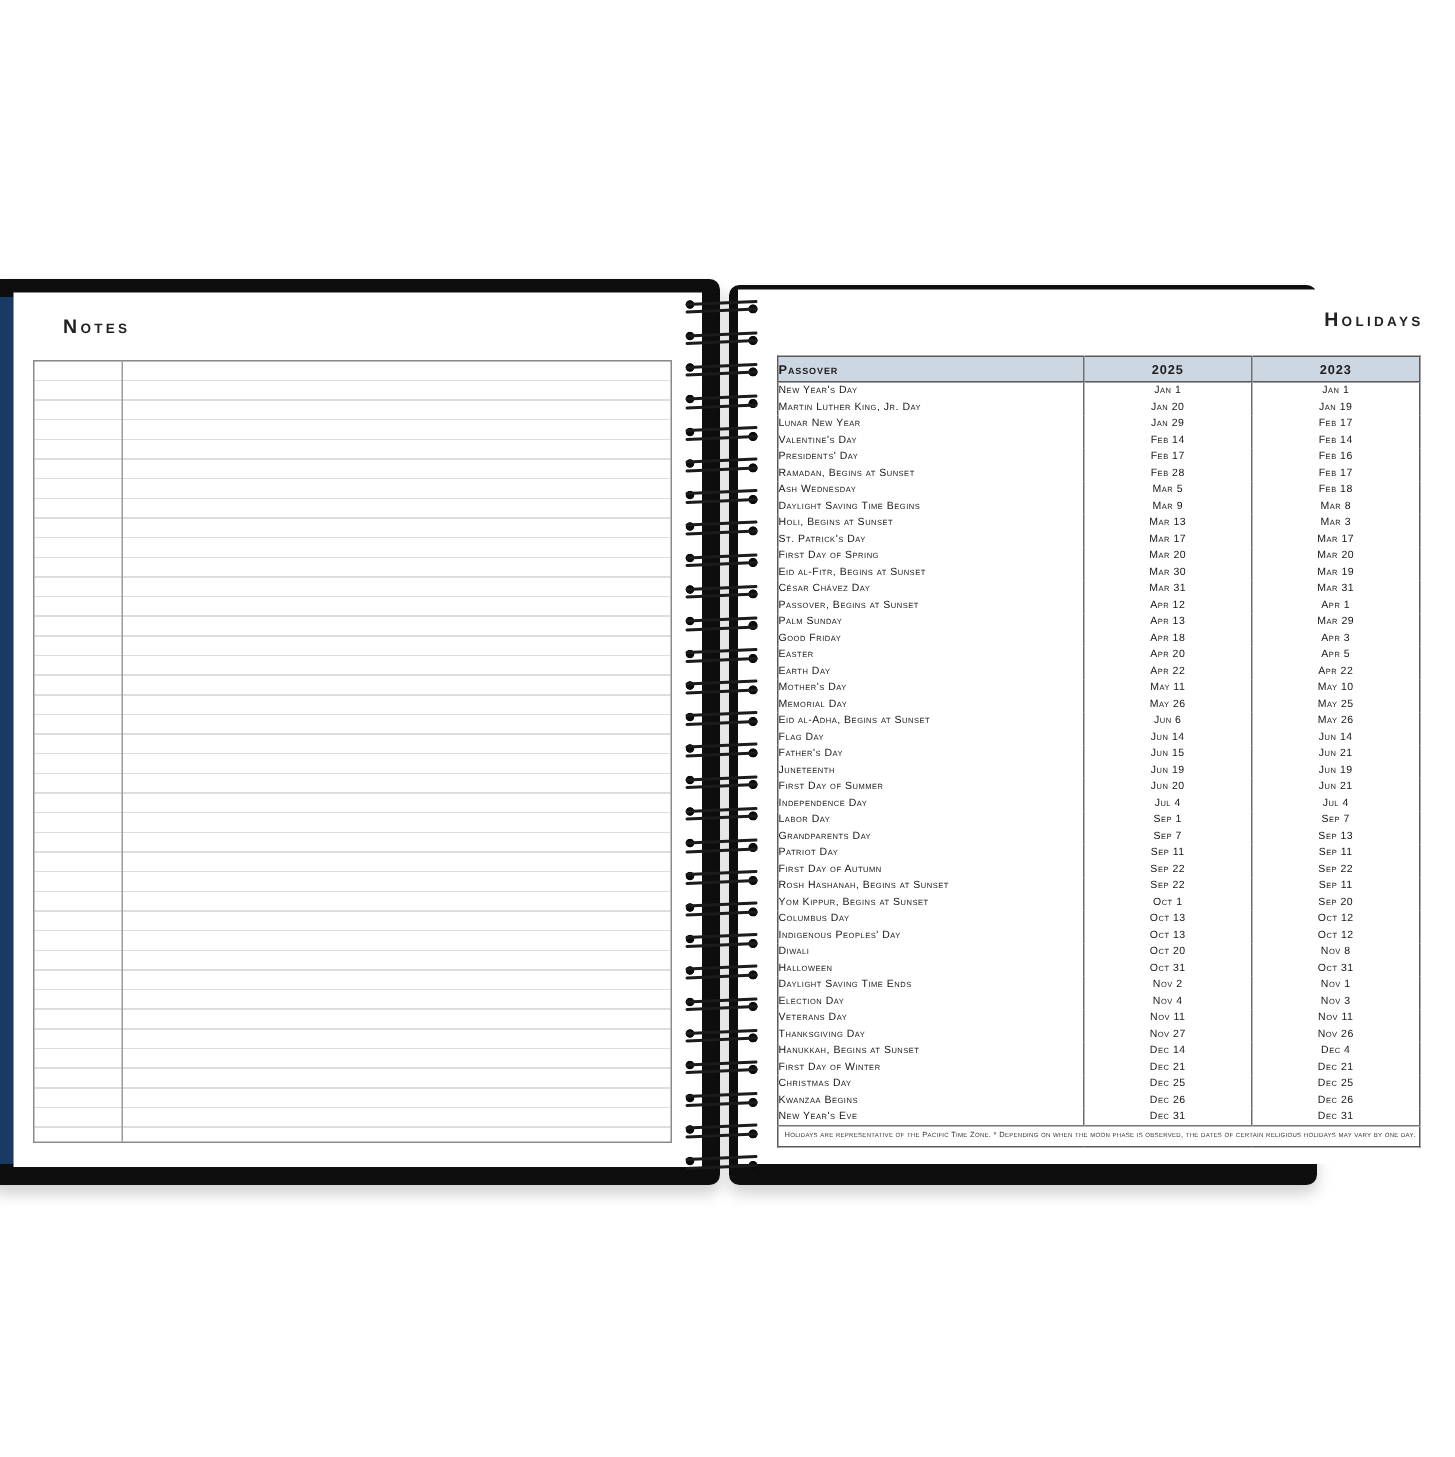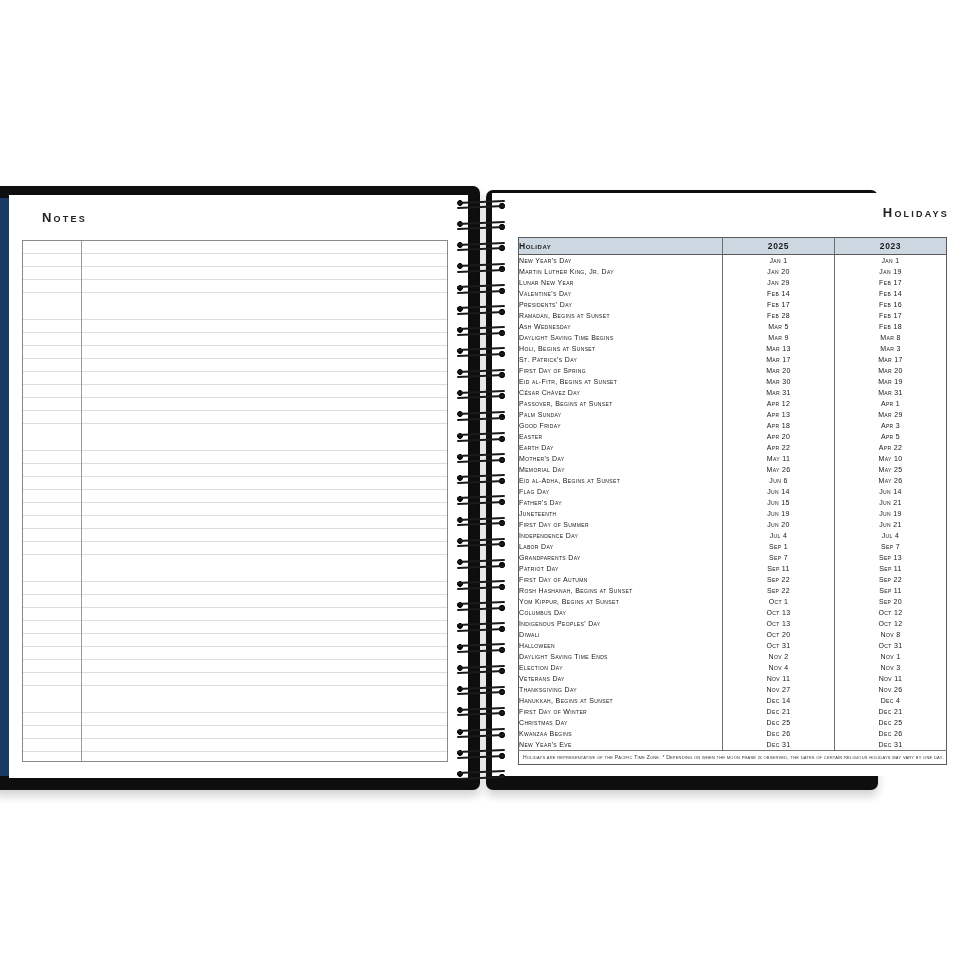--- a/index.html
+++ b/index.html
@@ -77,21 +77,21 @@
       <div class="paper-right">
         <div class="page-title title-holidays">Holidays</div>
         <table class="holidays">
           <colgroup>
             <col style="width:204px">
               <col style="width:112px">
               <col style="width:112px">
           </colgroup>
           <thead>
             <tr>
-              <th class="h-name">Holiday</th>
+              <th class="h-name">Passover</th>
               <th class="h-year">2025</th>
               <th class="h-year">2023</th>
             </tr>
           </thead>
           <tbody>
               <tr>
                 <td class="cell-name">New Year's Day</td>
                 <td class="cell-date">Jan 1</td>
                 <td class="cell-date">Jan 1</td>
               </tr>

